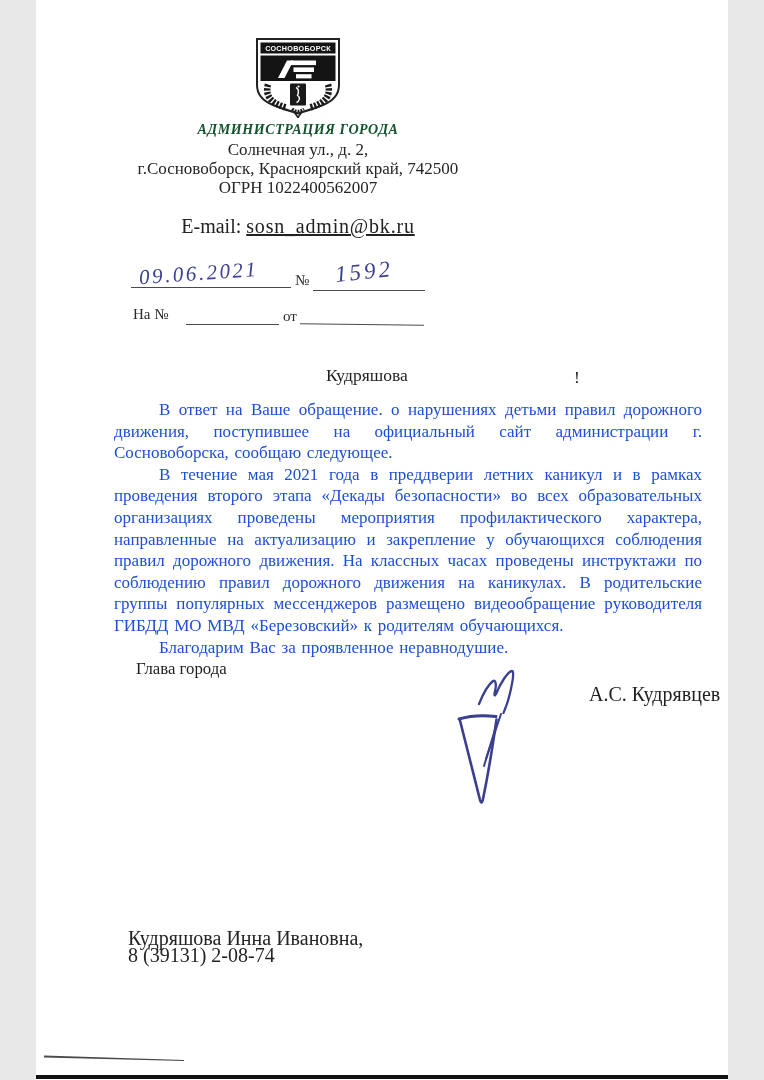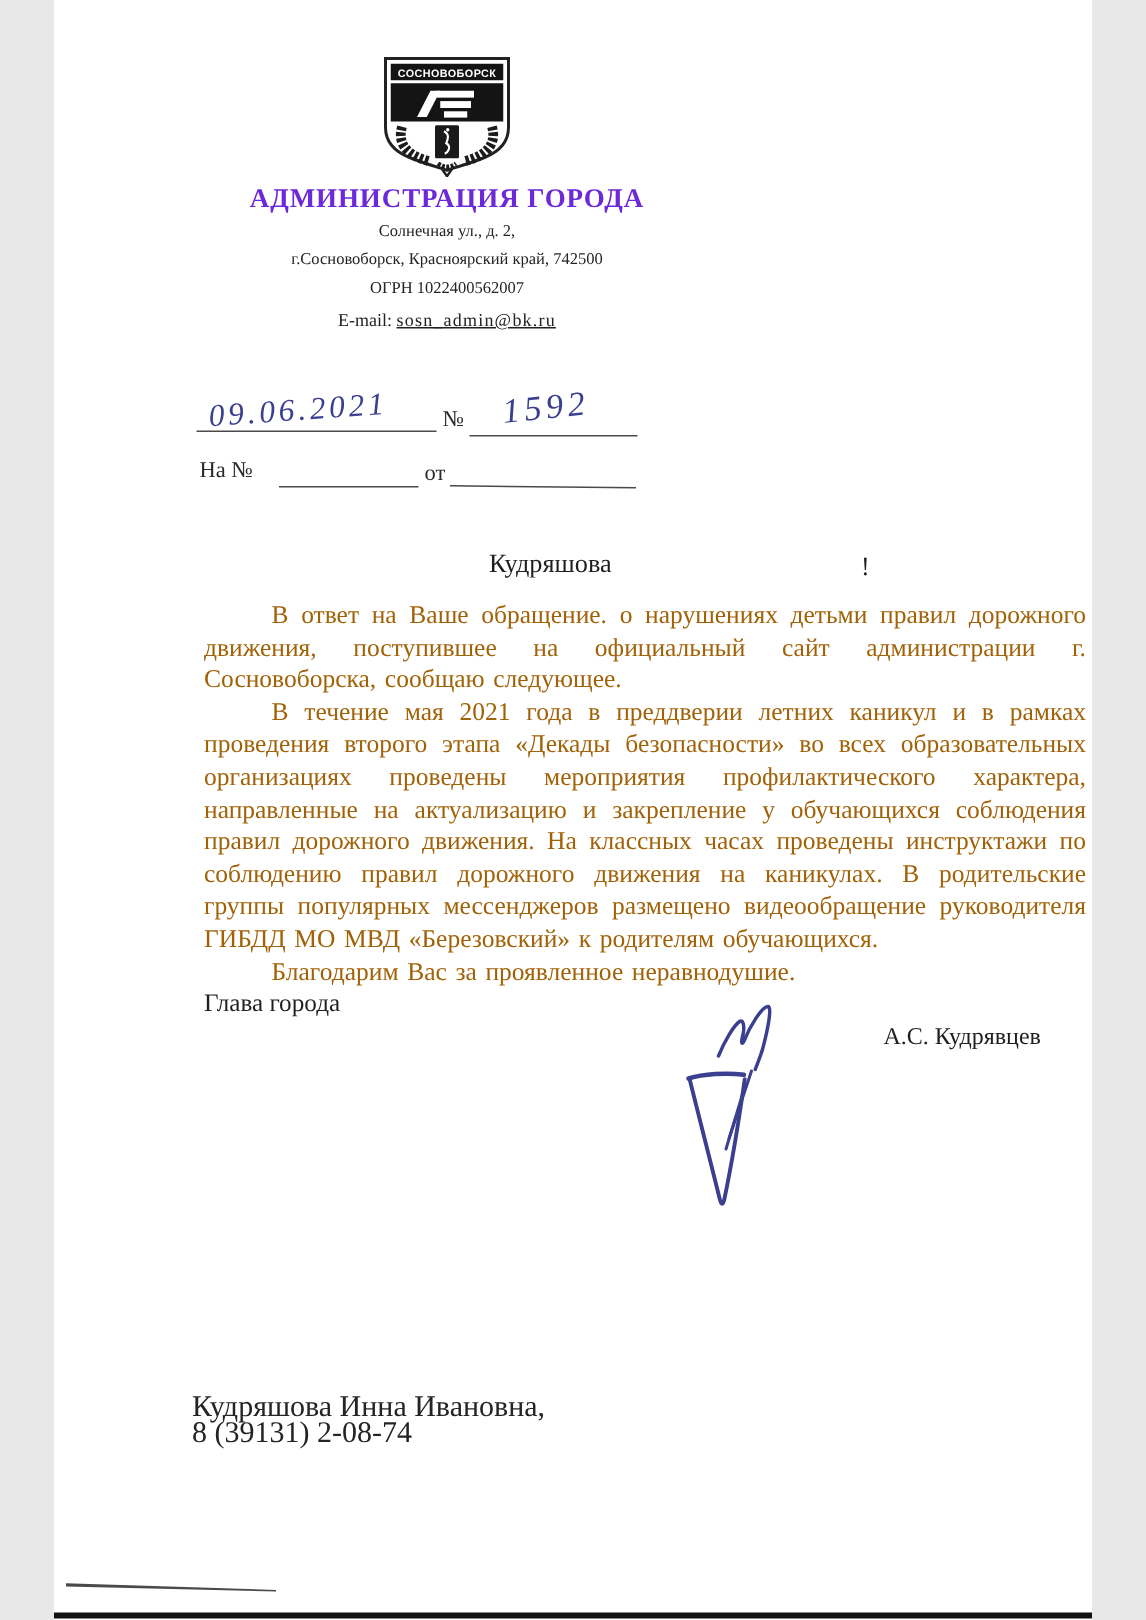--- a/index.html
+++ b/index.html
@@ -12,49 +12,49 @@
     color:#222;
     overflow:hidden;
   }
   
   .letterhead{
     position:absolute;left:57px;top:36px;width:410px;
     text-align:center;
   }
   .emblem{display:block;margin:0 auto 4px auto;}
   .org-name{
-    font-weight:bold;font-size:18px;letter-spacing:.6px;
-    margin:4px 0 2px 0;color:#6d28d9;
+    font-weight:bold;font-size:14px;letter-spacing:.6px;
+    margin:4px 0 2px 0;color:#14532d;font-style:italic;
   }
-  .lh-line{font-size:11px;line-height:19px;color:#242424;}
-  .lh-email{font-size:12px;line-height:21px;margin-top:1px;}
+  .lh-line{font-size:17px;line-height:19px;color:#242424;}
+  .lh-email{font-size:20px;line-height:21px;margin-top:19px;}
   .lh-email .email-value{text-decoration:underline;letter-spacing:.8px;}
   
   .ref{position:absolute;font-size:15px;color:#2a2a2a;}
   .blank-line{position:absolute;border-bottom:1.4px solid #4a4a4a;height:0;}
   .hand{
     position:absolute;
     font-style:italic;
     color:#3a3f90;
     font-family:"Liberation Serif", serif;
   }
   .hand.date{font-size:21px;letter-spacing:2.5px;transform:rotate(-4deg);}
   .hand.num{font-size:23px;letter-spacing:3px;transform:rotate(-6deg);}
   
   .salut{position:absolute;font-size:17.5px;color:#1f1f1f;}
   
   .body-text{
-    position:absolute;left:100px;top:399px;width:588px;
-    font-size:17px;line-height:21.6px;color:#a16207;
+    position:absolute;left:78px;top:399px;width:588px;
+    font-size:17px;line-height:21.6px;color:#1d4ed8;
     text-align:justify;
   }
   .body-text p{margin:0;text-indent:45px;word-spacing:1.5px;}
   
   .sig-title{position:absolute;left:100px;top:659px;font-size:16.8px;color:#1f1f1f;}
-  .sig-name{position:absolute;left:553px;top:683px;font-size:16px;color:#1f1f1f;text-align:center;}
+  .sig-name{position:absolute;left:553px;top:683px;font-size:20px;color:#1f1f1f;text-align:center;}
   .sig-svg{position:absolute;left:403px;top:656px;}
   
   .footer{
     position:absolute;left:92px;top:930px;
     font-size:20px;line-height:16.5px;color:#242424;
   }
   
   .artifact-line{position:absolute;left:8px;top:1055px;}
   .scan-border{
     position:absolute;left:0;right:0;bottom:1px;height:4px;

